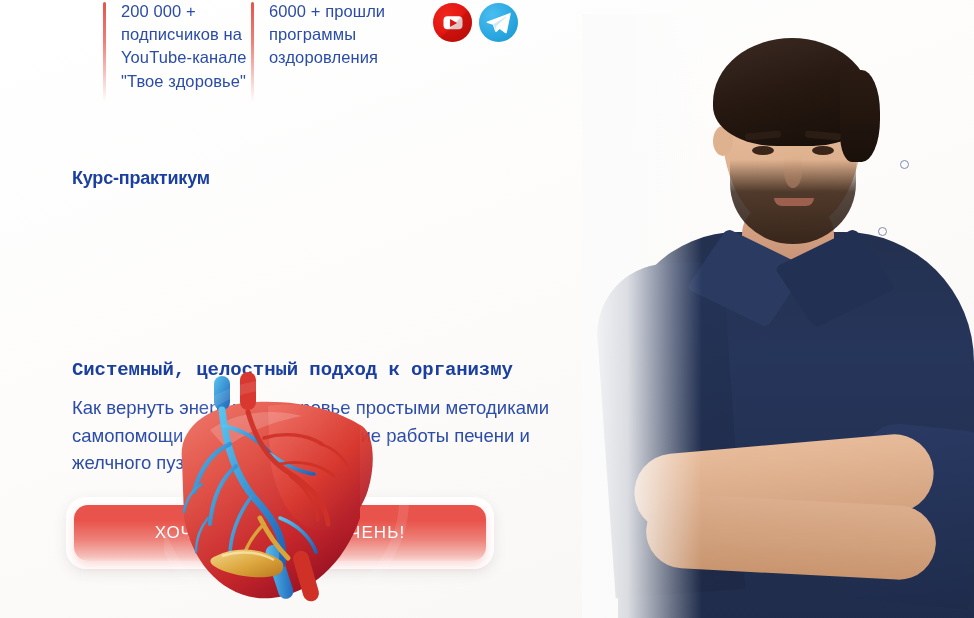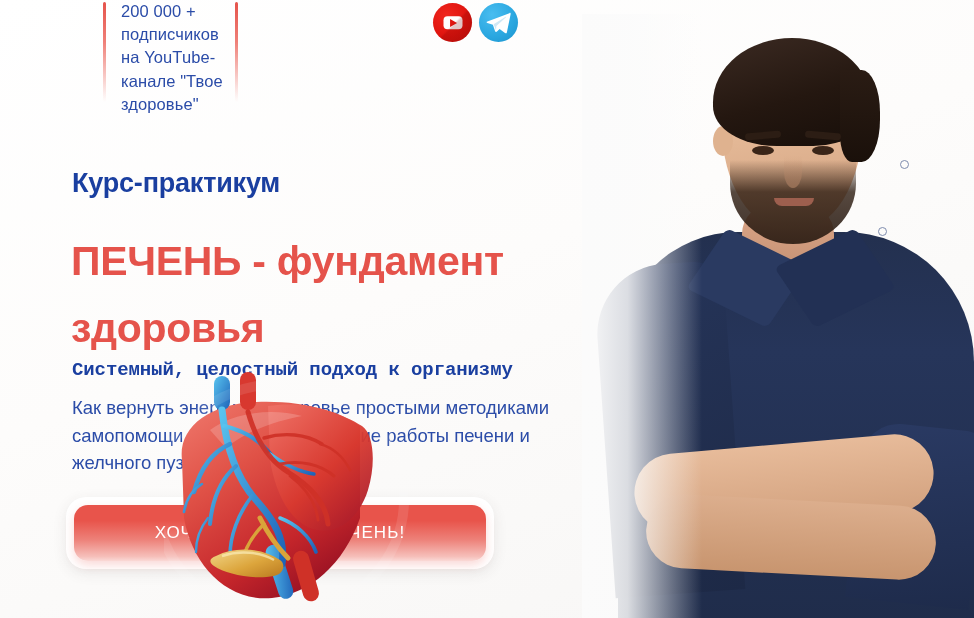--- a/index.html
+++ b/index.html
@@ -19,21 +19,21 @@
   }
 
   
   .stats {
     position:absolute; left:103px; top:0px;
     display:flex; align-items:flex-start;
   }
   .stat {
     position:relative;
     padding-left:18px;
-    width:132px;
+    width:148px;
   }
   .stat:nth-child(2){ width:160px; }
   .stat .rule {
     position:absolute; left:0; top:2px;
     width:3px; height:100px;
     background:linear-gradient(180deg, #e5534b 0%, #ef8078 40%, rgba(239,128,120,0.12) 92%, rgba(239,128,120,0) 100%);
     border-radius:2px;
   }
   .stat .txt {
     font-size:16.5px;
@@ -61,21 +61,21 @@
   .soc-yt .shade {
     position:absolute; inset:0; border-radius:50%;
     background:linear-gradient(135deg, rgba(255,255,255,0) 52%, rgba(120,0,0,0.22) 56%, rgba(120,0,0,0.26) 100%);
   }
   .soc-tg { background:radial-gradient(circle at 34% 30%, #49bdf0 0%, #2aa7e0 58%, #1b92cc 100%); }
   .soc-tg svg { position:absolute; left:7px; top:9px; }
 
   
   .kicker {
     position:absolute; left:72px; top:168px;
-    font-size:27px; font-weight:bold; color:#1a3fa0;
+    font-size:18px; font-weight:bold; color:#1a3fa0;
     letter-spacing:-.2px;
   }
   .title {
     position:absolute; left:71px; top:228px; width:540px;
     font-size:41px; font-weight:bold; color:#e5534b;
     line-height:67px; letter-spacing:-.3px;
   }
   .subtitle {
     position:absolute; left:72px; top:359px;
     font-size:19px; font-weight:bold; color:#1a3fa0;
@@ -204,39 +204,42 @@
   <div class="stats">
     <div class="stat">
       <span class="rule"></span>
       <div class="txt">200 000 +
 подписчиков на
 YouTube-канале
 "Твое здоровье"</div>
     </div>
     <div class="stat">
       <span class="rule"></span>
+      <div class="txt">6000 +
+прошли
+программы
+оздоровления</div>
     </div>
   </div>
 
   <div class="socials">
     <a class="soc soc-yt" href="#">
       <span class="plate"></span>
       <span class="tri"></span>
       <span class="shade"></span>
     </a>
     <a class="soc soc-tg" href="#">
       <svg width="25" height="22" viewBox="0 0 25 22">
         <path d="M23.4 1.2 1.4 9.6c-1.1.4-1 1.1 0 1.4l5.5 1.7 2.1 6.4c.3.7.5 1 1 1 .5 0 .7-.2 1-.5l2.6-2.5 5.4 4c1 .5 1.7.3 1.9-.9L24.6 2.3c.3-1.4-.5-2-1.2-1.1z" fill="#ffffff"></path>
         <path d="M7.6 12.2 19.3 5c.6-.3 1.1-.2.7.2L10.4 14l-.4 4.3-2.4-6.1z" fill="#cfe8f5"></path>
       </svg>
     </a>
   </div>
 
   <div class="kicker">Курс-практикум</div>
-  <h1 class="title">ПЕЧЕНЬ - фундамент здоровья</h1>
   <div class="subtitle">Системный, целостный подход к организму</div>
   <p class="lede">Как вернуть энергию и здоровье простыми методиками самопомощи через восстановление работы печени и желчного пузыря.</p>
 
   <div class="cta-wrap">
     <button class="cta">ХОЧУ ЗДОРОВУЮ ПЕЧЕНЬ!</button>
   </div>
 
   <div class="hero">
 
     <div class="man">

